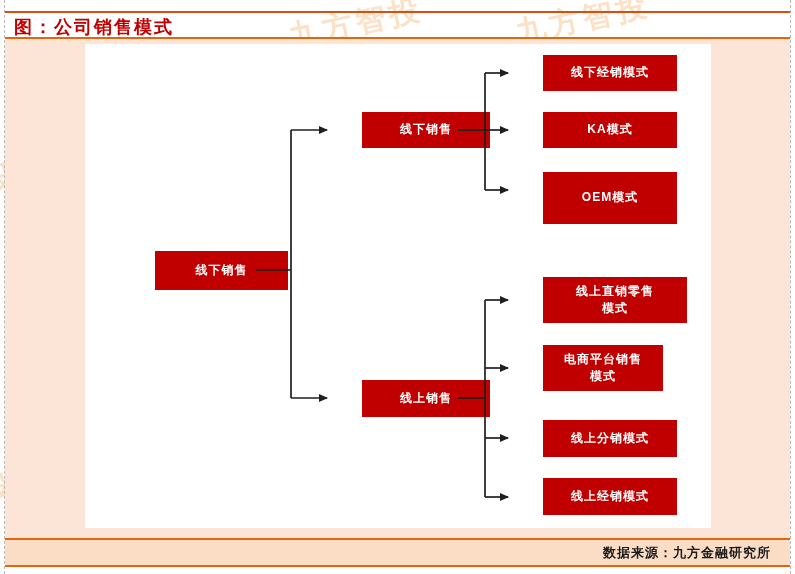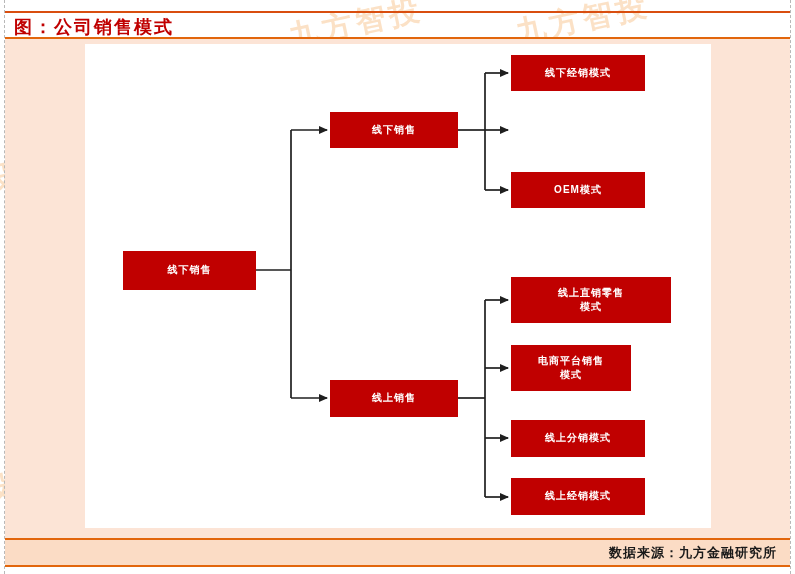--- a/index.html
+++ b/index.html
@@ -22,32 +22,32 @@
   .rule-strip-bottom{top:565px;background:#e2660c;}
   
   .fig-title{
     position:absolute;left:14px;top:15px;z-index:4;
     color:#c00000;font-size:18px;font-weight:bold;letter-spacing:2px;
   }
   
   .peach-area{position:absolute;left:5px;top:39px;width:785px;height:499px;background:#fce4d6;z-index:2;}
   .source-strip{
     position:absolute;left:5px;top:540px;width:785px;height:25px;background:#fbdcc5;z-index:3;
-    display:flex;align-items:center;justify-content:flex-end;padding-right:13px;box-sizing:border-box;
+    display:flex;align-items:center;justify-content:flex-end;padding-right:19px;box-sizing:border-box;
   }
   .source-text{color:#1a1a1a;font-size:13px;font-weight:bold;letter-spacing:1px;}
   
   .panel{position:absolute;left:85px;top:44px;width:626px;height:484px;background:#ffffff;z-index:3;}
   
   #diagram{position:absolute;left:0;top:0;width:795px;height:574px;z-index:4;}
   .node{
     position:absolute;background:#c00000;color:#ffffff;
-    font-size:10px;font-weight:bold;letter-spacing:1px;line-height:1.45;
+    font-size:12px;font-weight:bold;letter-spacing:1px;line-height:1.45;
     display:flex;align-items:center;justify-content:center;text-align:center;
-    white-space:pre-line;box-sizing:border-box;
+    white-space:pre-line;box-sizing:border-box;margin-left:32px;
   }
   svg.connectors{position:absolute;left:0;top:0;z-index:3;}
 </style>
 </head>
 <body>
 
 <div id="page">
 
   <div class="watermark" style="left:288px;top:3px;">九方智投</div>
   <div class="watermark" style="left:515px;top:-1px;">九方智投</div>
@@ -99,23 +99,24 @@
         <path d="M485,497 H508" marker-end="url(#arw)"></path>
       </g>
     </svg>
 
     <div class="node" style="left:123px;top:251px;width:133px;height:39px;">线下销售</div>
 
     <div class="node" style="left:330px;top:112px;width:128px;height:36px;">线下销售</div>
     <div class="node" style="left:330px;top:380px;width:128px;height:37px;">线上销售</div>
 
     <div class="node" style="left:511px;top:55px;width:134px;height:36px;">线下经销模式</div>
-    <div class="node" style="left:511px;top:172px;width:134px;height:36px;">OEM模式</div>
+    <div class="node" style="left:511px;top:112px;width:134px;height:36px;">KA模式</div>
+    <div class="node" style="left:511px;top:172px;width:134px;height:52px;">OEM模式</div>
 
-    <div class="node" style="left:511px;top:277px;width:160px;height:46px;">线上直销零售
+    <div class="node" style="left:511px;top:277px;width:144px;height:46px;">线上直销零售
 模式</div>
     <div class="node" style="left:511px;top:345px;width:120px;height:46px;">电商平台销售
 模式</div>
     <div class="node" style="left:511px;top:478px;width:134px;height:37px;">线上经销模式</div>
     <div class="node" style="left:511px;top:420px;width:134px;height:37px;">线上分销模式</div>
   </div>
 
 </div>
 
 </body></html>

